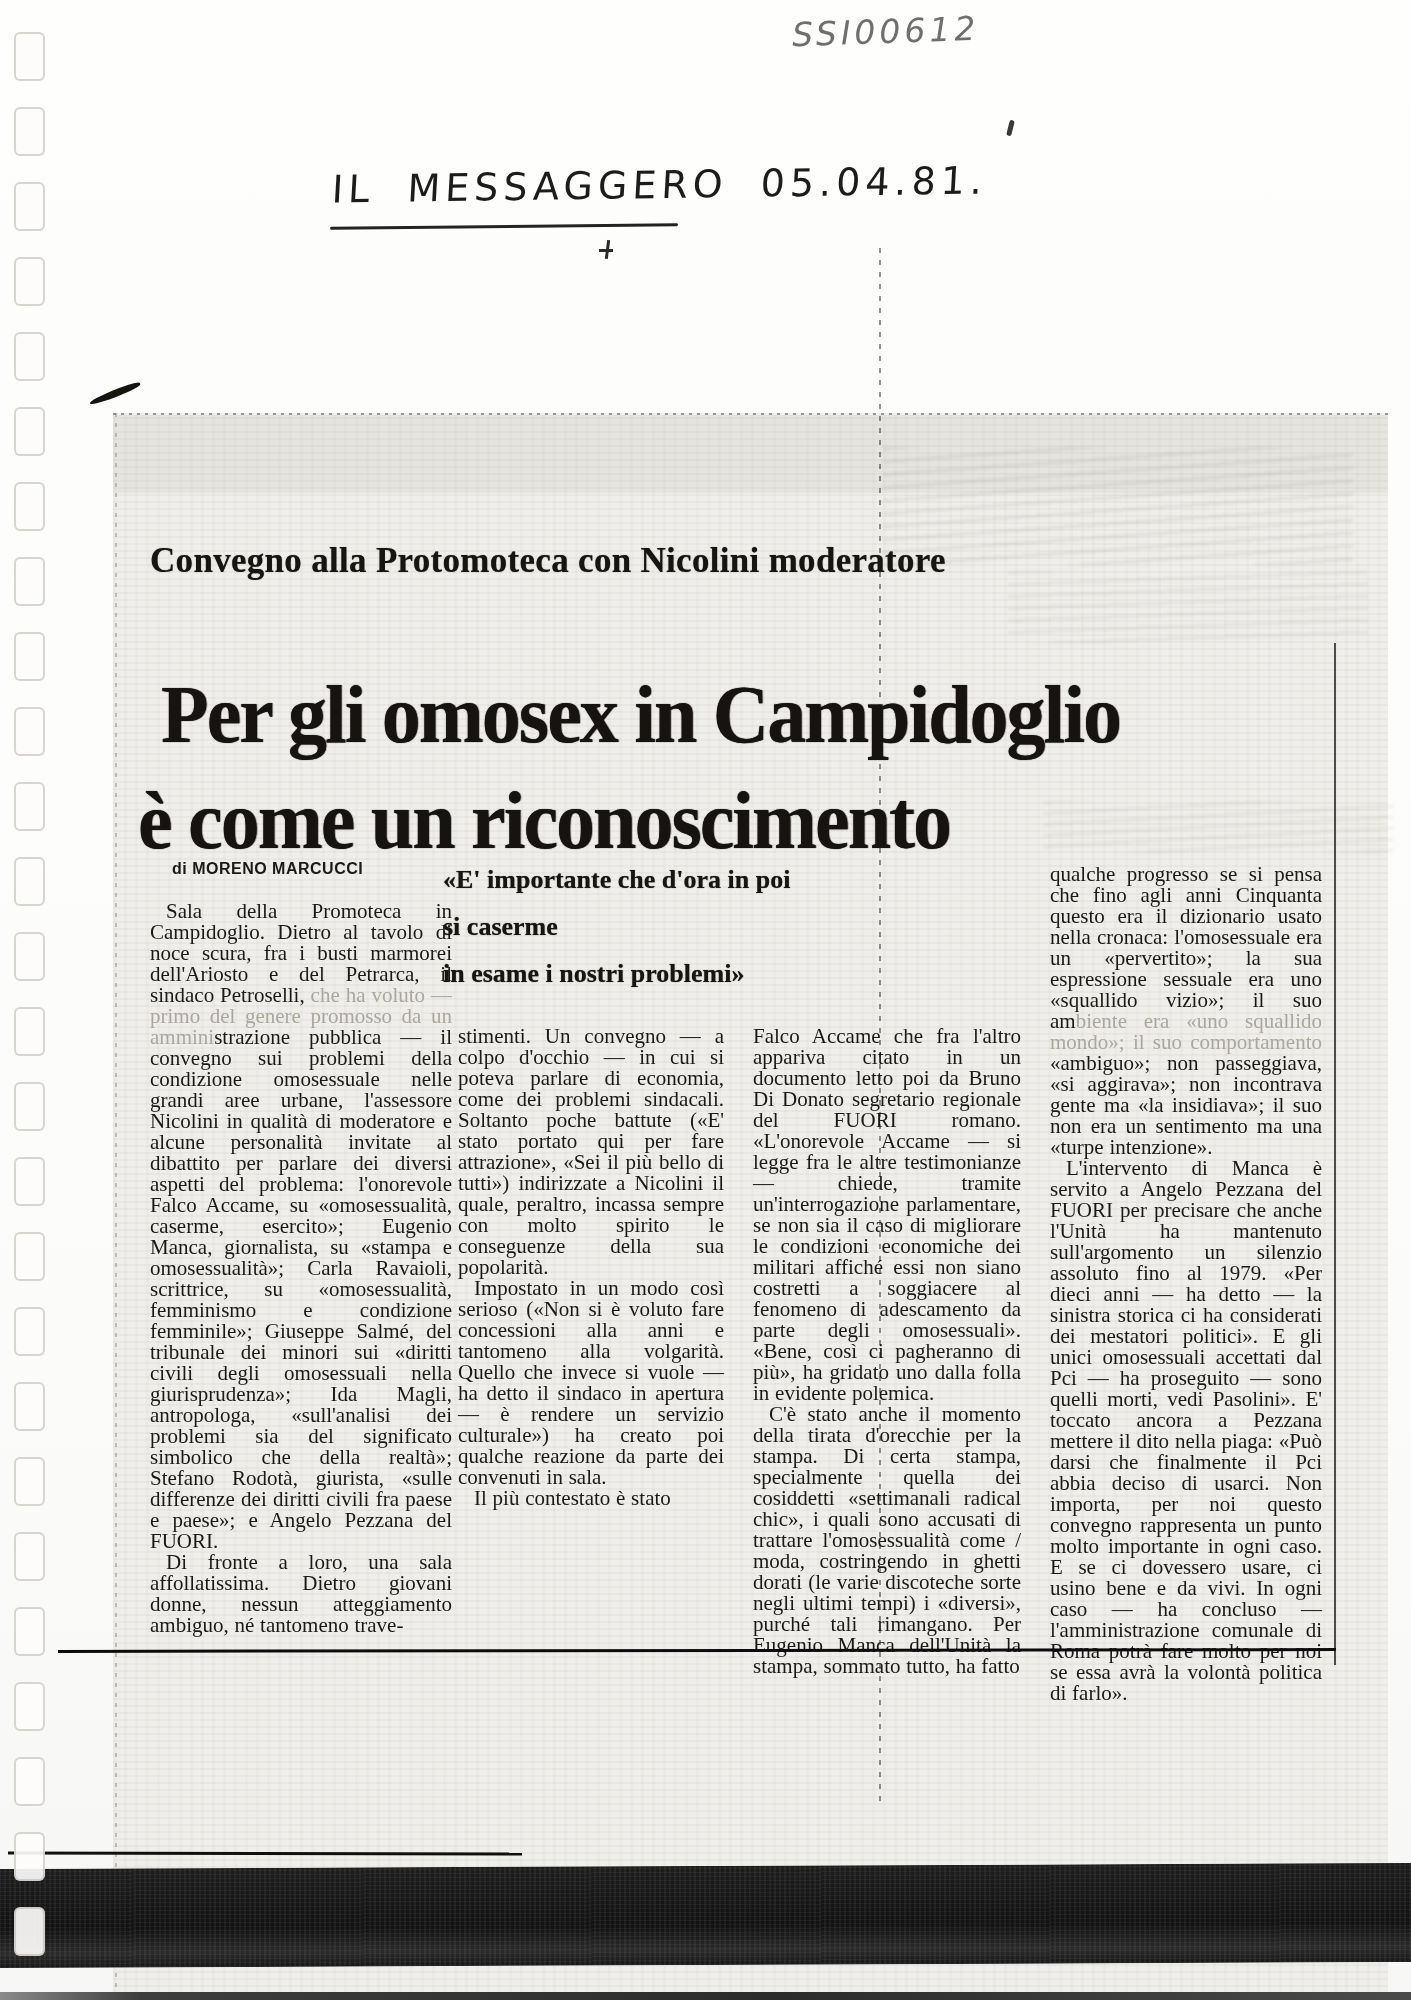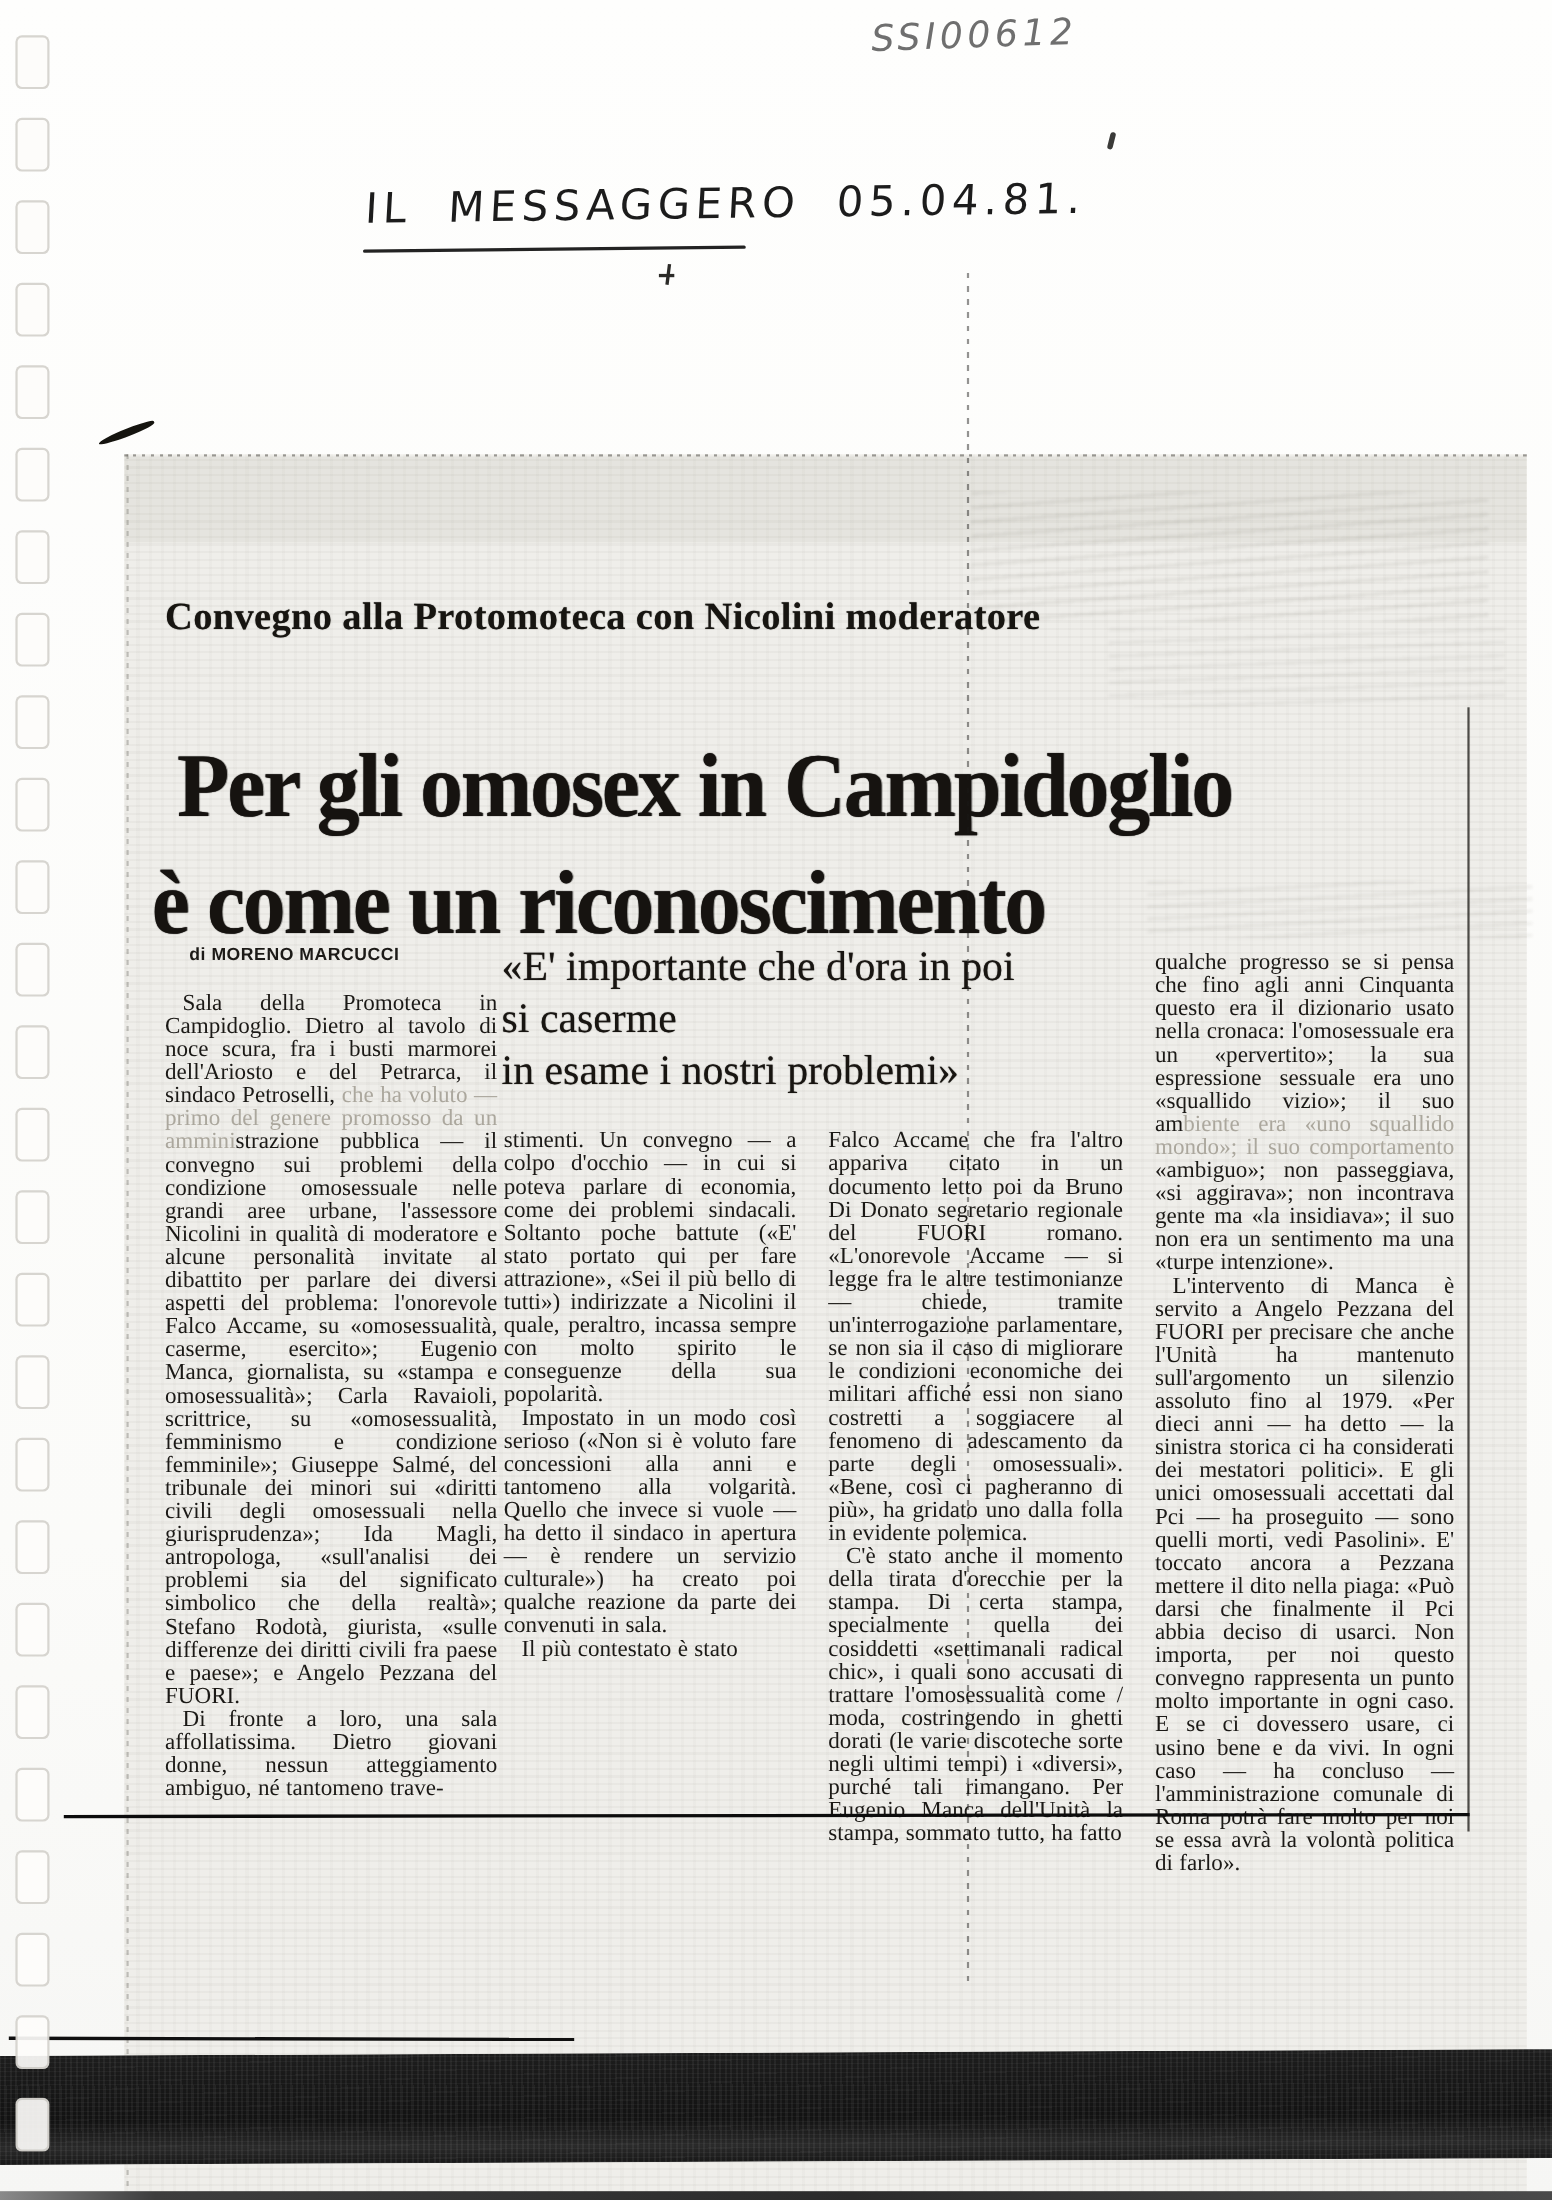--- a/index.html
+++ b/index.html
@@ -32,21 +32,21 @@
   .ghost1{left:770px;top:34px;width:470px;height:118px;background-image:repeating-linear-gradient(176deg,rgba(92,88,78,.18) 0 3px,transparent 3px 13px);}
   .ghost2{left:895px;top:158px;width:360px;height:72px;background-image:repeating-linear-gradient(178deg,rgba(92,88,78,.14) 0 3px,transparent 3px 12px);}
   .ghost3{left:930px;top:388px;width:350px;height:52px;background-image:repeating-linear-gradient(177deg,rgba(92,88,78,.13) 0 3px,transparent 3px 11px);}
 
   
   .kicker{position:absolute;left:37px;top:128px;font-size:35px;font-weight:700;letter-spacing:.3px;color:#171511;white-space:nowrap;text-shadow:0 0 1px rgba(20,18,14,.6);}
   .headline{position:absolute;font-weight:700;font-size:78px;line-height:1;letter-spacing:-2px;color:#161310;white-space:nowrap;transform:scaleY(1.06);transform-origin:left top;text-shadow:0 0 1px rgba(12,10,8,.85),1px 0 0 rgba(12,10,8,.25);}
   .hl1{left:48px;top:208px;}
   .hl2{left:25px;top:314px;}
   .byline{position:absolute;left:59px;top:447px;font-family:"Liberation Sans","DejaVu Sans",sans-serif;font-size:16px;font-weight:700;letter-spacing:.5px;color:#1c1a17;white-space:nowrap;}
-  .standfirst{position:absolute;left:343px;top:443px;width:620px;font-size:38px;line-height:47px;font-weight:400;color:#181511;text-shadow:0 0 1px rgba(15,13,10,.7);}
+  .standfirst{position:absolute;left:330px;top:443px;width:620px;font-size:26px;line-height:47px;font-weight:700;color:#181511;text-shadow:0 0 1px rgba(15,13,10,.7);}
   .standfirst span{display:block;}
 
   .col{position:absolute;font-size:21px;line-height:21px;color:#1b1916;word-spacing:.5px;}
   .col p{margin:0;text-align:justify;}
   .col p.ind{text-indent:16px;}
   .col1{left:37px;top:488px;width:302px;}
   .col2{left:345px;top:613px;width:266px;}
   .col3{left:640px;top:613px;width:268px;}
   .col4{left:937px;top:451px;width:272px;}
   .faded{color:#aba79d;text-shadow:none;}

